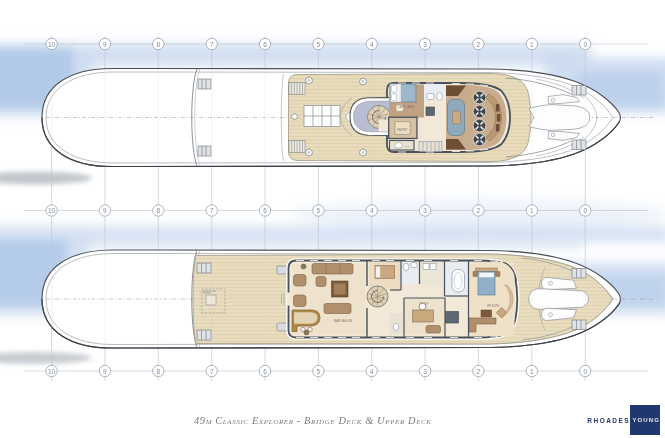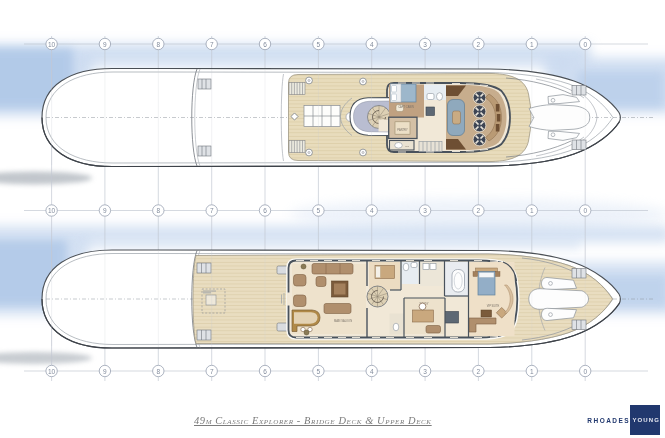--- a/index.html
+++ b/index.html
@@ -1,17 +1,17 @@
 <!DOCTYPE html>
 <html><head>
 <meta charset="utf-8">
 <style>
 html,body{margin:0;padding:0;background:#fff;}
 body{width:665px;height:438px;font-family:"Liberation Sans",sans-serif;overflow:hidden;position:relative;}
-#cap{position:absolute;left:194px;top:415px;font-family:"Liberation Serif",serif;font-style:italic;font-variant:small-caps;font-size:10.4px;color:#7b7b7b;letter-spacing:0.62px;white-space:nowrap;text-decoration:underline;}
+#cap{position:absolute;left:194px;top:415px;font-family:"Liberation Serif",serif;font-style:italic;font-variant:small-caps;font-size:10.4px;color:#7b7b7b;letter-spacing:0.62px;white-space:nowrap;}
 #logo-sq{position:absolute;left:630px;top:405px;width:30px;height:30px;background:#21386e;}
 #logo-rh{position:absolute;left:555px;top:416.5px;width:75px;text-align:right;font-size:6.5px;font-weight:bold;color:#21386e;letter-spacing:1.45px;}
 #logo-yo{position:absolute;left:632.5px;top:416.5px;font-size:6px;font-weight:bold;color:#e7e9f2;letter-spacing:1.1px;}
 </style>
 </head>
 <body>
 <svg width="665" height="438" viewBox="0 0 665 438">
 <defs>
   <filter id="b6" x="-40%" y="-40%" width="180%" height="180%">
         <feGaussianBlur stdDeviation="6"></feGaussianBlur>

